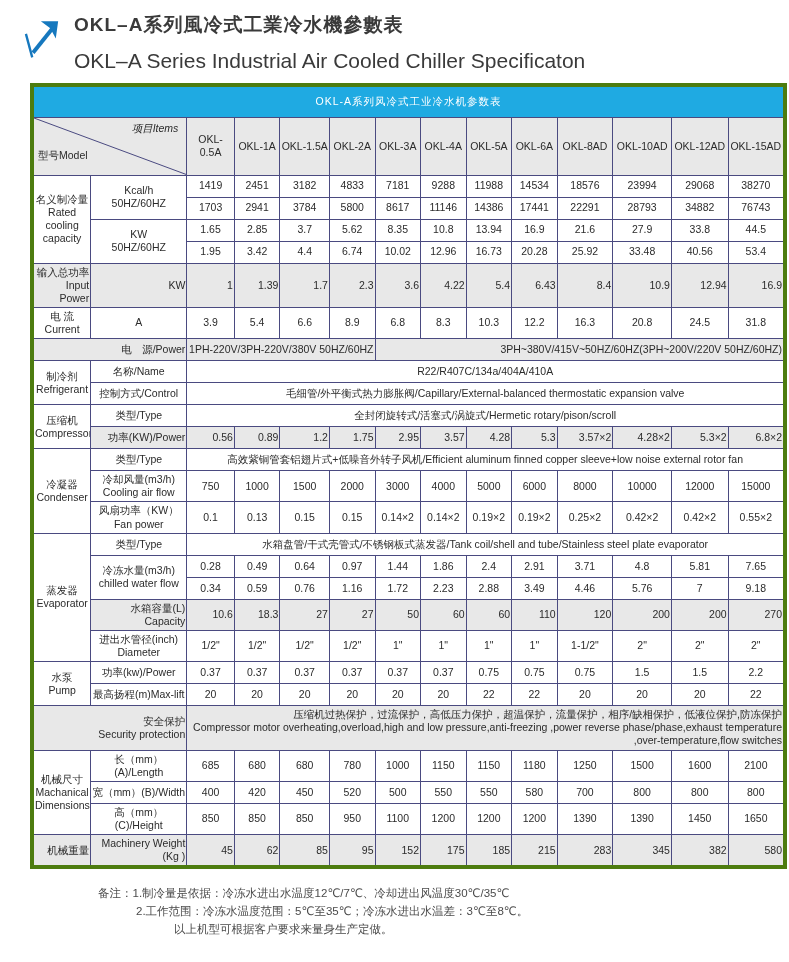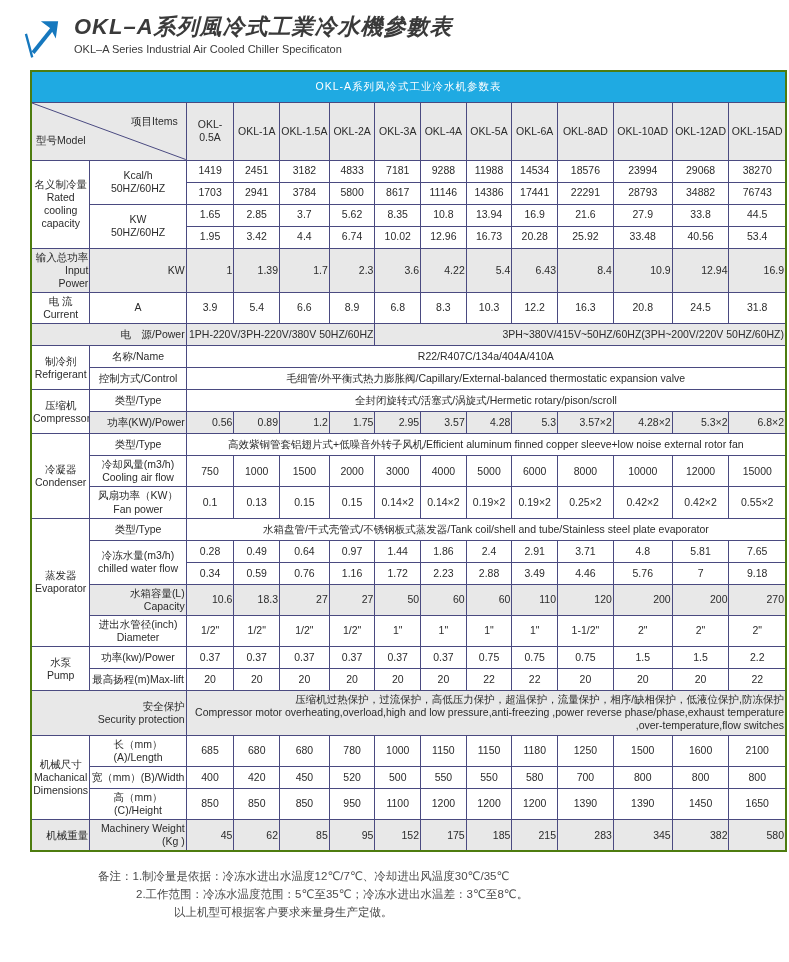--- a/index.html
+++ b/index.html
@@ -3,38 +3,38 @@
 <meta charset="utf-8">
 <style>
   html,body{margin:0;padding:0;background:#ffffff;}
   body{width:789px;font-family:"Liberation Sans","DejaVu Sans",sans-serif;color:#2b2b2b;}
   .page{width:789px;box-sizing:border-box;padding:8px 0 20px 0;}
 
   
   .doc-header{display:flex;align-items:flex-start;margin:4px 0 10px 22px;}
   .logo{width:44px;height:46px;margin-top:2px;flex:0 0 auto;}
   .titles{margin-left:8px;}
-  .title-zh{font-size:22px;font-weight:600;margin:0;color:#3a3a3a;letter-spacing:1px;font-style:italic;}
-  .title-en{font-size:11px;font-weight:400;margin:1px 0 0 0;color:#3a3a3a;}
+  .title-zh{font-size:19px;font-weight:600;margin:0;color:#3a3a3a;letter-spacing:1px;}
+  .title-en{font-size:21px;font-weight:400;margin:11px 0 0 0;color:#3a3a3a;}
 
   
   table.spec{border-collapse:collapse;margin-left:30px;width:757px;table-layout:fixed;
-             border:2px solid #4d7c0f;}
+             border:4px solid #4d7c0f;}
   table.spec th,table.spec td{border:1px solid #4a4a80;text-align:center;vertical-align:middle;
              font-size:10.5px;line-height:1.25;padding:2px 1px;white-space:pre-line;
              overflow:hidden;background:#ffffff;}
   tr.shade td, tr.shade th{background:#e8e8e8;text-align:right;}
   th.banner{background:#1faae2 !important;color:#ffffff;font-size:17px;font-weight:500;
             letter-spacing:1px;height:26px;border-bottom:2px solid #3a3a6b;}
   tr.model-row th{background:#e8e8e8;font-size:10.5px;font-weight:400;height:26px;}
   th.corner{position:relative;padding:0;}
   th.corner svg.diag{position:absolute;left:0;top:0;width:100%;height:100%;}
   th.corner svg.diag line{stroke:#4a4a80;stroke-width:1;}
   .c-model{position:absolute;left:4px;bottom:12px;font-weight:400;}
-  .c-items{position:absolute;right:8px;top:12px;font-weight:400;}
+  .c-items{position:absolute;right:8px;top:4px;font-weight:400;font-style:italic;}
   td.group{font-size:10.5px;}
   td.item{font-size:10.5px;}
   td.long{font-size:10.5px;}
   td.left{text-align:left;padding:3px 6px;}
   table.spec tbody tr{height:22px;}
 
   
   .notes{margin:16px 0 0 62px;font-size:11.5px;color:#4a4a4a;line-height:1.55;}
   .notes-zh div{white-space:pre-wrap;}
   .note-line{min-height:15px;margin-left:36px;}

